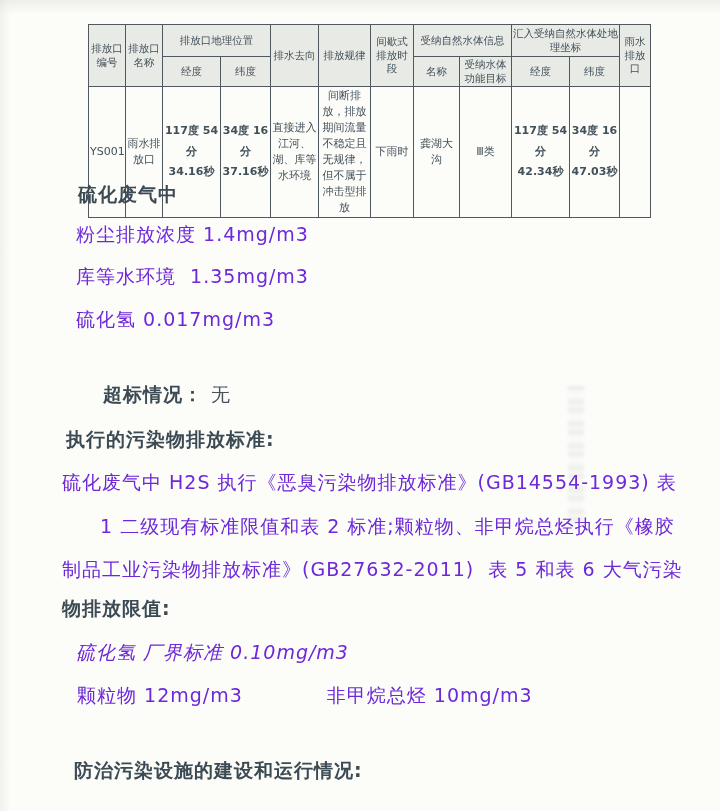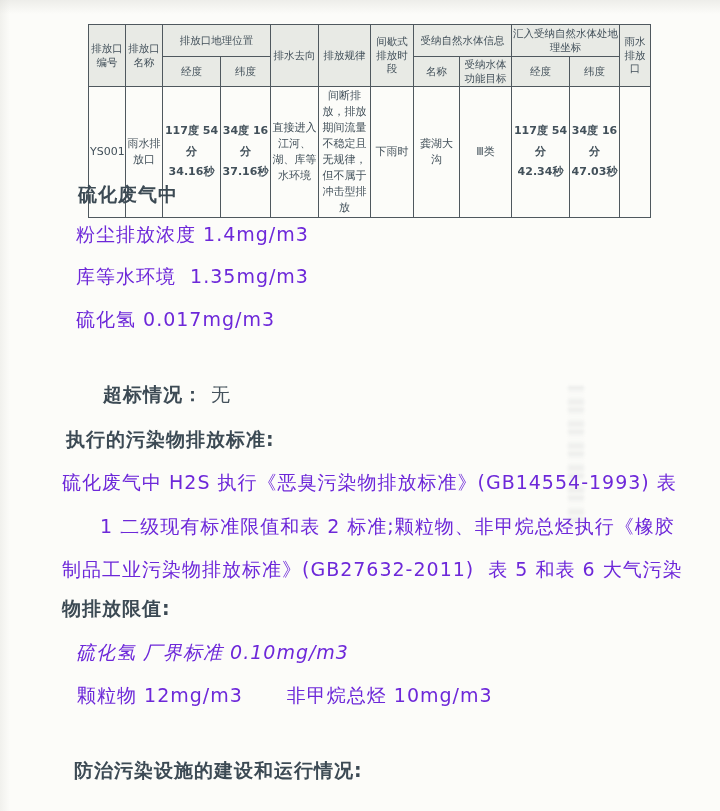--- a/index.html
+++ b/index.html
@@ -55,21 +55,21 @@
   
   .line {
     position: absolute;
     font-size: 19px;
     letter-spacing: 1px;
     white-space: pre;
     color: #6d28d9;
   }
   .line.bold { font-weight: 700; color: #3c4a54; }
   .exceed-value { font-weight: 400; color: #45525c; margin-left: 8px; }
-  .limit-gap { margin-left: 44px; }
+  .limit-gap { margin-left: 84px; }
   
   .scan-bleed {
     position: absolute; left: 568px; top: 386px; width: 16px; height: 138px;
     background: repeating-linear-gradient(
       180deg,
       rgba(130,138,144,0.28) 0px, rgba(130,138,144,0.05) 6px,
       rgba(130,138,144,0.0) 10px, rgba(130,138,144,0.22) 16px,
       rgba(130,138,144,0.0) 22px
     );
     filter: blur(1.6px);

